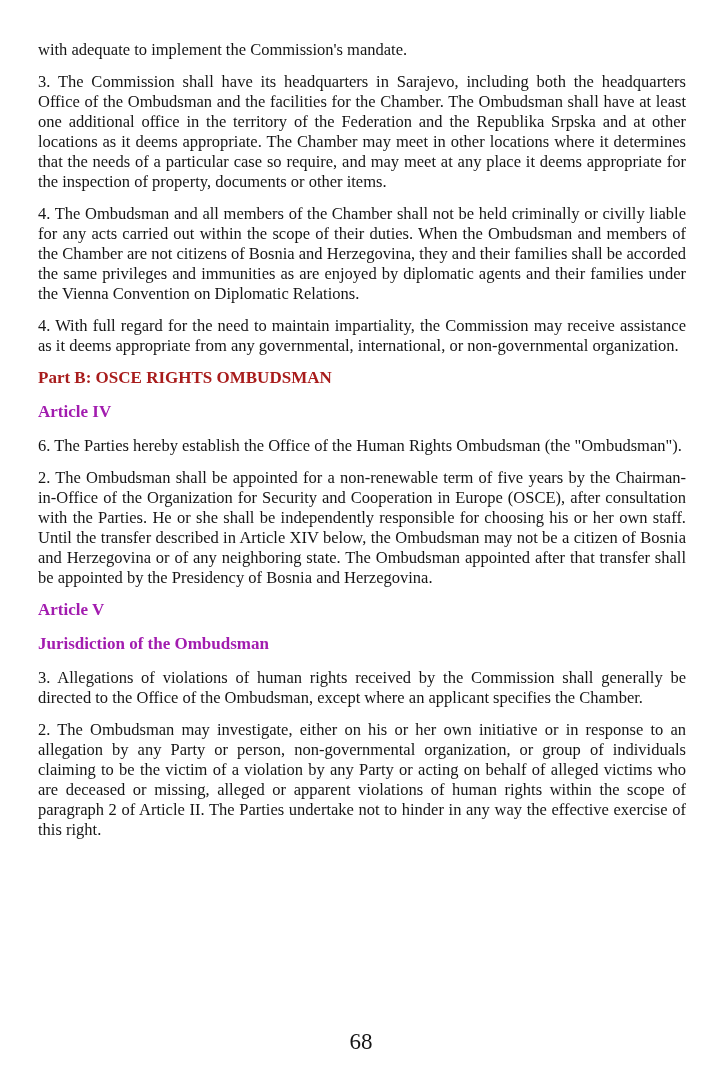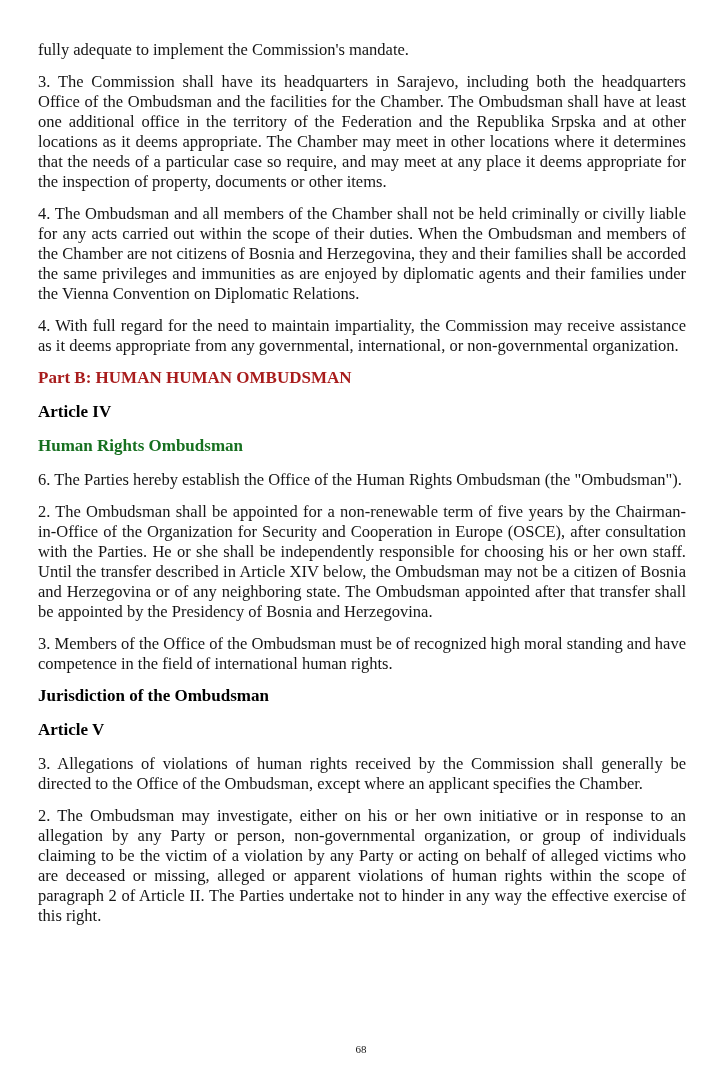--- a/index.html
+++ b/index.html
@@ -24,61 +24,59 @@
     text-align: justify;
     margin: 0 0 12px 0;
   }
   .heading {
     font-size: 17px;
     line-height: 20px;
     font-weight: bold;
     margin: 0 0 14px 0;
   }
   .h-part    { color: #a81c1c; }
-  .h-navy    { color: #000000; }
+  .h-navy    { color: #a21caf; }
   .h-green   { color: #177020; }
   .page-num {
     position: absolute;
     left: 0;
     right: 0;
     bottom: 20px;
     text-align: center;
-    font-size: 11px;
+    font-size: 23px;
     color: #151515;
   }
 </style>
 </head>
 <body>
 
 <div class="page">
 
-  <p class="para">fully adequate to implement the Commission's mandate.</p>
+  <p class="para">with adequate to implement the Commission's mandate.</p>
 
   <p class="para">3.  The Commission shall  have its headquarters in Sarajevo, including both the headquarters Office of the Ombudsman and the facilities for the Chamber. The Ombudsman shall have at least one additional office in the territory of the Federation and the Republika Srpska and at other locations as it deems appropriate. The Chamber may meet in other locations where it determines that the needs of a particular case so require, and may meet at any place it deems appropriate for the inspection of property, documents or other items.</p>
 
   <p class="para">4.  The Ombudsman and all members of the Chamber shall not be held criminally or civilly liable for any acts carried out within the scope of their duties. When the Ombudsman and members of the Chamber are not citizens of Bosnia and Herzegovina, they and their families shall be accorded the same privileges and immunities as are enjoyed by diplomatic agents and their families under the Vienna Convention on Diplomatic Relations.</p>
 
   <p class="para">4.  With full regard for the need to maintain impartiality, the Commission may receive assistance as it deems appropriate from any governmental, international, or non-governmental organization.</p>
 
-  <h2 class="heading h-part">Part B: HUMAN HUMAN OMBUDSMAN</h2>
+  <h2 class="heading h-part">Part B: OSCE RIGHTS OMBUDSMAN</h2>
 
   <h3 class="heading h-navy">Article IV</h3>
 
-  <h3 class="heading h-green">Human Rights Ombudsman</h3>
 
   <p class="para">6.  The Parties hereby establish the Office of the Human Rights Ombudsman (the "Ombudsman").</p>
 
   <p class="para">2.  The Ombudsman shall be appointed for a non-renewable term of five years by the Chairman-in-Office of the Organization for Security and Cooperation in Europe (OSCE), after consultation with the Parties. He or she shall be independently responsible for choosing his or her own staff. Until the transfer described in Article XIV below, the Ombudsman may not be a citizen of Bosnia and Herzegovina or of any neighboring state. The Ombudsman appointed after that transfer shall be appointed by the Presidency of Bosnia and Herzegovina.</p>
 
-  <p class="para">3.  Members of the Office of the Ombudsman must be of recognized high moral standing and have competence in the field of international human rights.</p>
 
 
+  <h3 class="heading h-navy">Article V</h3>
+
   <h3 class="heading h-navy">Jurisdiction of the Ombudsman</h3>
-
-  <h3 class="heading h-navy">Article V</h3>
 
   <p class="para">3.  Allegations of violations of human rights received by the Commission shall generally be directed to the Office of the Ombudsman, except where an applicant specifies the Chamber.</p>
 
   <p class="para">2.  The Ombudsman may investigate, either on his or her own initiative or in response to an allegation by any Party or person, non-governmental organization, or group of individuals claiming to be the victim of a violation by any Party or acting on behalf of alleged victims who are deceased or missing, alleged or apparent violations of human rights within the scope of paragraph 2 of Article II. The Parties undertake not to hinder in any way the effective exercise of this right.</p>
 
   <div class="page-num">68</div>
 
 </div>
 
 </body></html>

